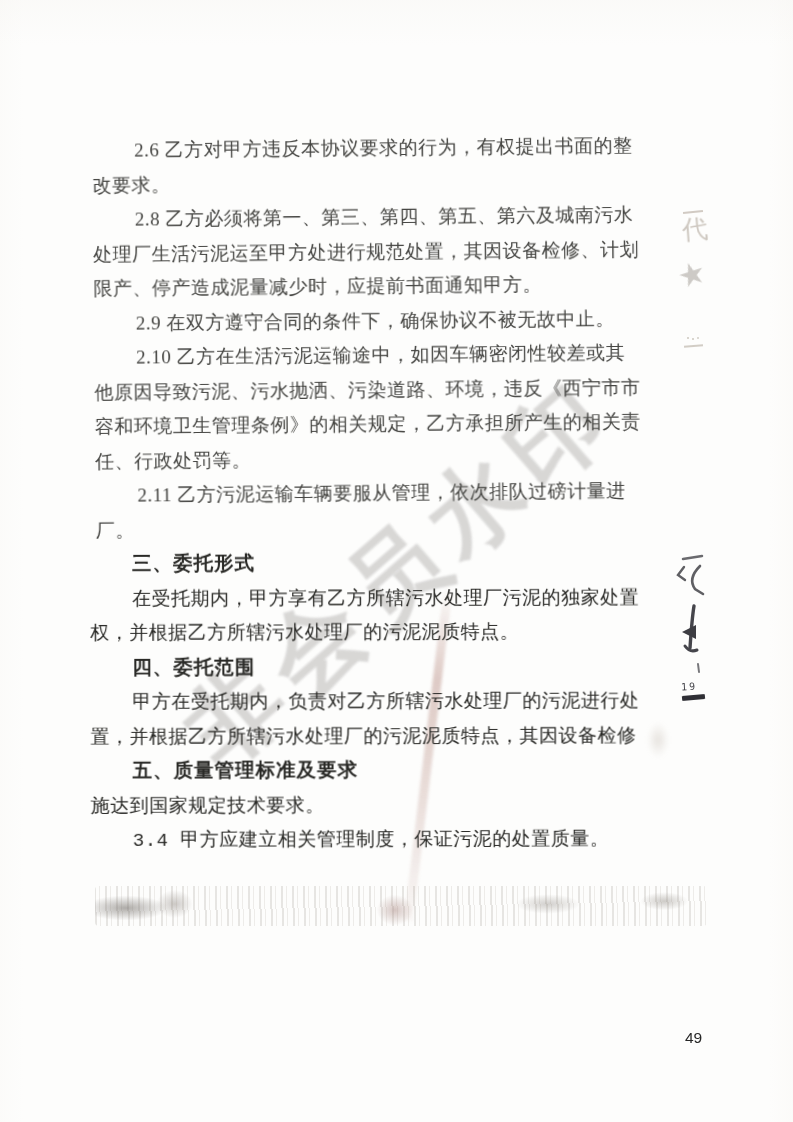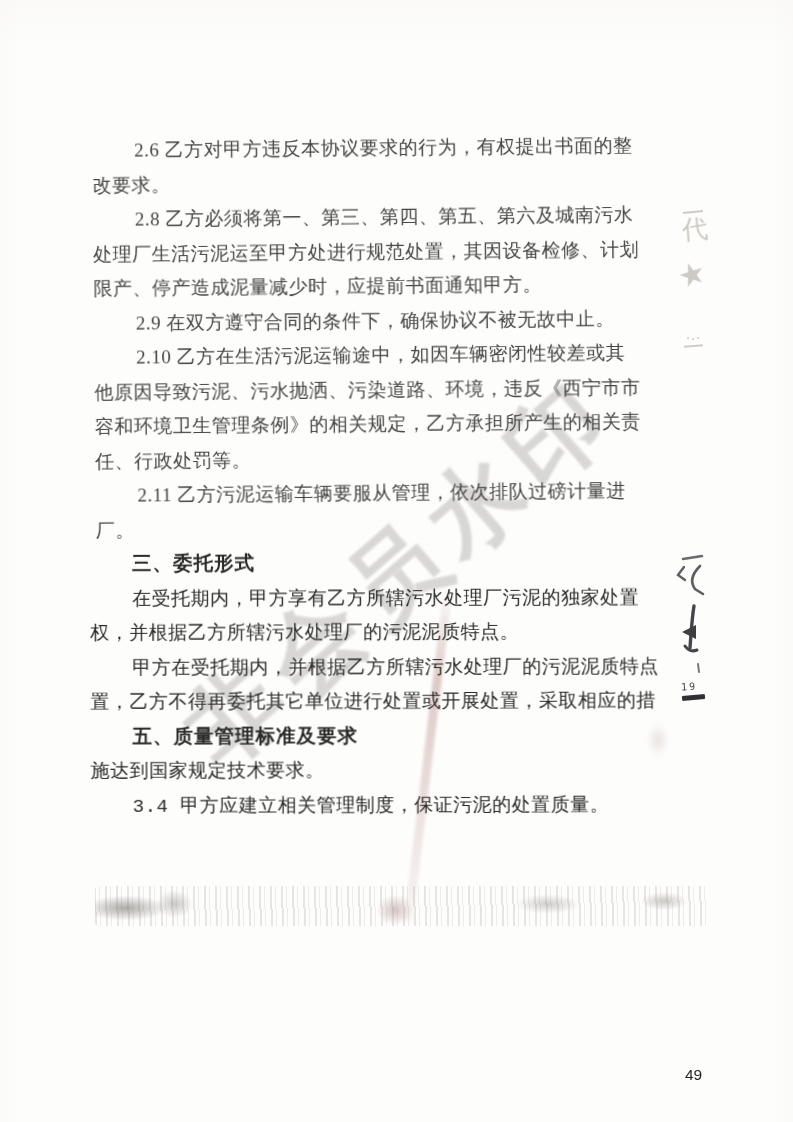--- a/index.html
+++ b/index.html
@@ -107,21 +107,21 @@
     position:absolute;left:682px;top:695px;width:23px;height:5px;z-index:2;
     background:#2f2f35;transform:rotate(-5deg);border-radius:1px;filter:blur(.3px);
   }
   .faint-blob{
     position:absolute;left:647px;top:722px;width:22px;height:36px;z-index:1;
     background:radial-gradient(ellipse at center, rgba(182,170,158,.3), rgba(182,170,158,0) 70%);
     filter:blur(2px);
   }
   
   .page-number{
-    position:absolute;left:685px;top:1066px;z-index:3;
+    position:absolute;left:685px;top:1029px;z-index:3;
     font-family:"Liberation Sans","DejaVu Sans",sans-serif;
     font-size:15.5px;color:#262626;font-weight:500;
   }
 </style>
 </head>
 <body>
 
 <div class="page">
 
   <div class="watermark">非会员水印</div>
@@ -141,22 +141,23 @@
     <div class="tline">容和环境卫生管理条例》的相关规定，乙方承担所产生的相关责</div>
     <div class="tline">任、行政处罚等。</div>
     <div class="tline indent">2.11 乙方污泥运输车辆要服从管理，依次排队过磅计量进</div>
     <div class="tline">厂。</div>
   </div>
 
   <div class="doc-lower">
     <div class="tline heading indent">三、委托形式</div>
     <div class="tline indent">在受托期内，甲方享有乙方所辖污水处理厂污泥的独家处置</div>
     <div class="tline">权，并根据乙方所辖污水处理厂的污泥泥质特点。</div>
-    <div class="tline indent">甲方在受托期内，并根据乙方所辖污水处理厂的污泥泥质特点</div>
-    <div class="tline">置，乙方不得再委托其它单位进行处置或开展处置，采取相应的措</div>
+    <div class="tline heading indent">四、委托范围</div>
+    <div class="tline indent">甲方在受托期内，负责对乙方所辖污水处理厂的污泥进行处</div>
+    <div class="tline">置，并根据乙方所辖污水处理厂的污泥泥质特点，其因设备检修</div>
     <div class="tline heading indent">五、质量管理标准及要求</div>
     <div class="tline">施达到国家规定技术要求。</div>
     <div class="tline indent">3.4 甲方应建立相关管理制度，保证污泥的处置质量。</div>
   </div>
 
   <div class="ghost-line"></div>
   <div class="ghost-char">代</div>
   <div class="ghost-star">★</div>
   <div class="ghost-dots"></div>
   <div class="ghost-line2"></div>

